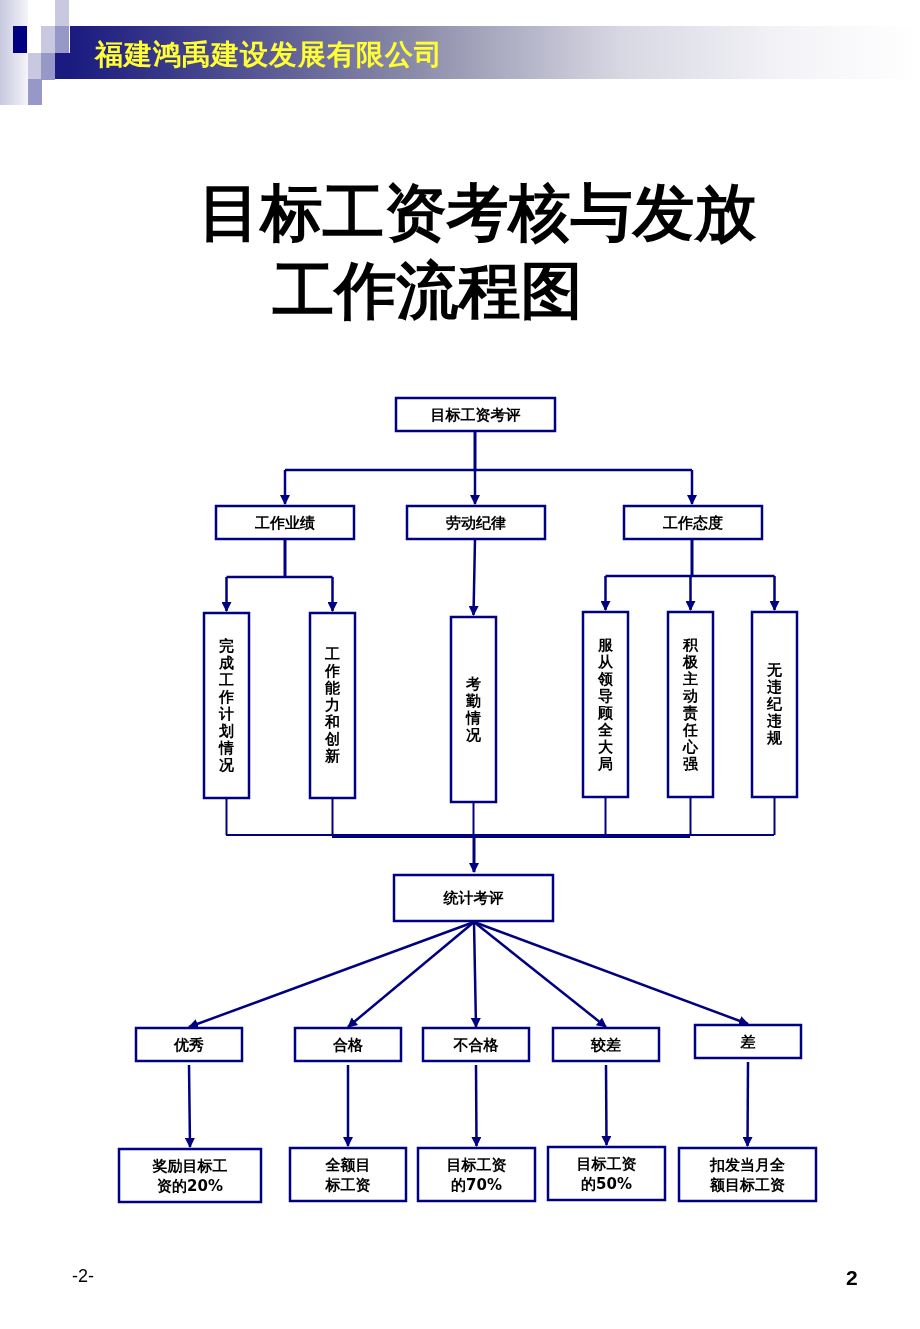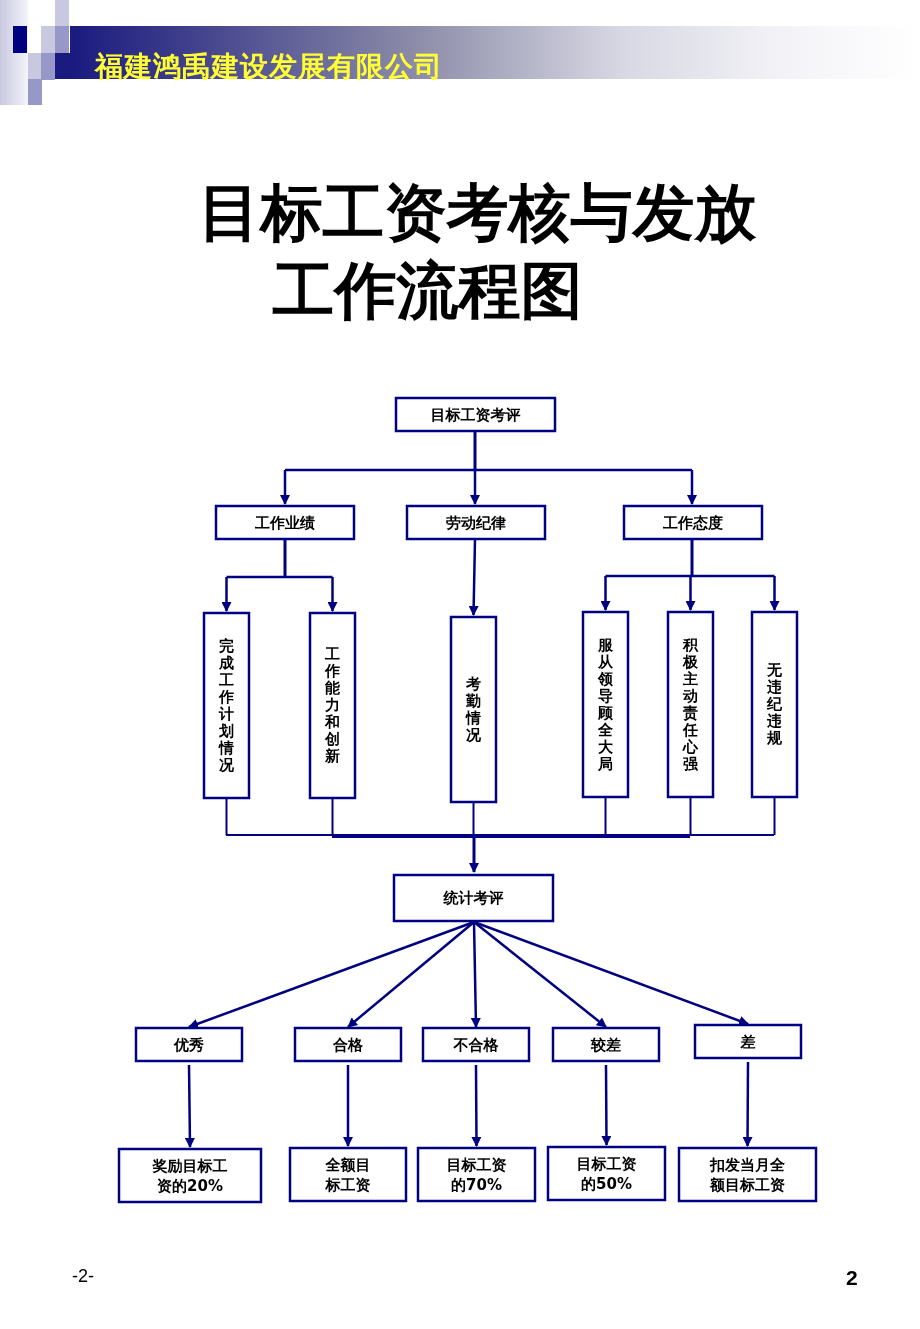--- a/index.html
+++ b/index.html
@@ -1,20 +1,20 @@
 <!DOCTYPE html>
 <html><head>
 <meta charset="utf-8">
 <style>
   html, body { margin:0; padding:0; background:#fff; }
   body { width:920px; height:1329px; position:relative; overflow:hidden; font-family:"DejaVu Sans", sans-serif; }
   .sq { position:absolute; }
   .banner { position:absolute; left:70px; top:26px; width:850px; height:53px;
     background:linear-gradient(to right,#1a1a80 0%,#3a3a8a 12%,#8a8aa8 40%,#d8d8e4 65%,#f4f4f8 85%,#ffffff 100%); }
-  .company { position:absolute; left:95px; top:50px; font-size:28px; font-weight:bold; color:#ffff33; letter-spacing:1px; line-height:34px; font-family:"DejaVu Sans", sans-serif; }
+  .company { position:absolute; left:95px; top:38px; font-size:28px; font-weight:bold; color:#ffff33; letter-spacing:1px; line-height:34px; font-family:"DejaVu Sans", sans-serif; }
   .title { position:absolute; left:0; width:955px; text-align:center; font-size:62px; font-weight:bold; color:#000; line-height:74px; font-family:"DejaVu Sans", sans-serif; }
   svg#flow { position:absolute; left:0; top:0; }
   .footer-l { position:absolute; left:72px; top:1266px; font-size:18px; font-family:"Liberation Sans", sans-serif; }
   .footer-r { position:absolute; left:846px; top:1266px; font-size:21px; font-weight:bold; font-family:"Liberation Sans", sans-serif; }
 </style>
 </head>
 <body>
 
 <div class="sq" style="left:0;top:0;width:28px;height:105px;background:linear-gradient(to right,#c8c8e0,#f4f4fa);"></div>
 <div class="sq" style="left:55px;top:0;width:14px;height:26px;background:#c8c8e0;"></div>

